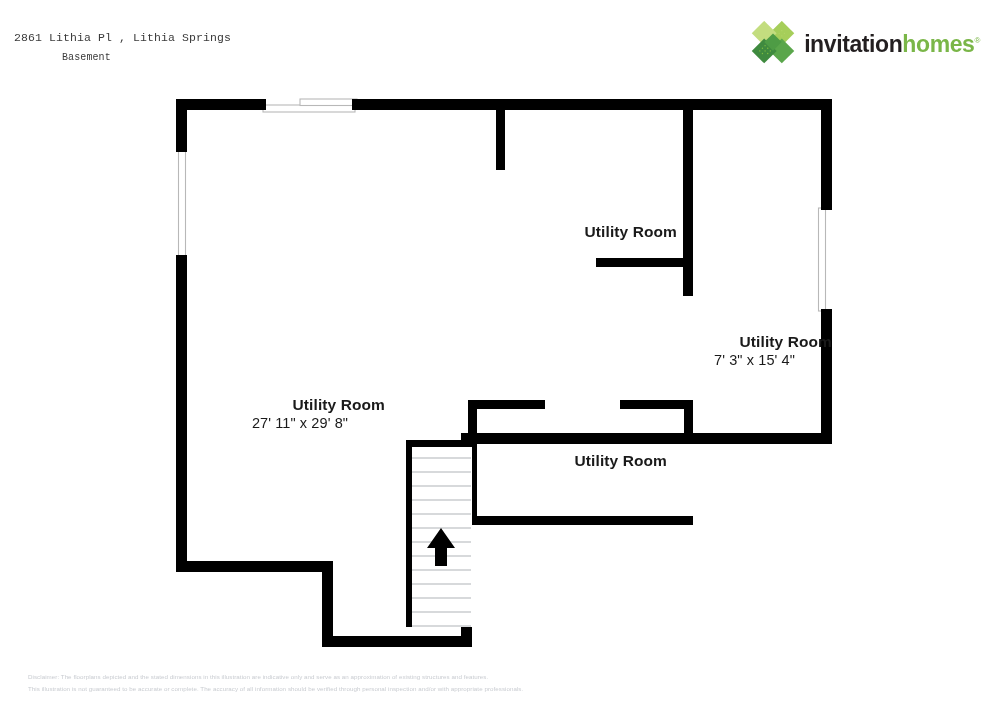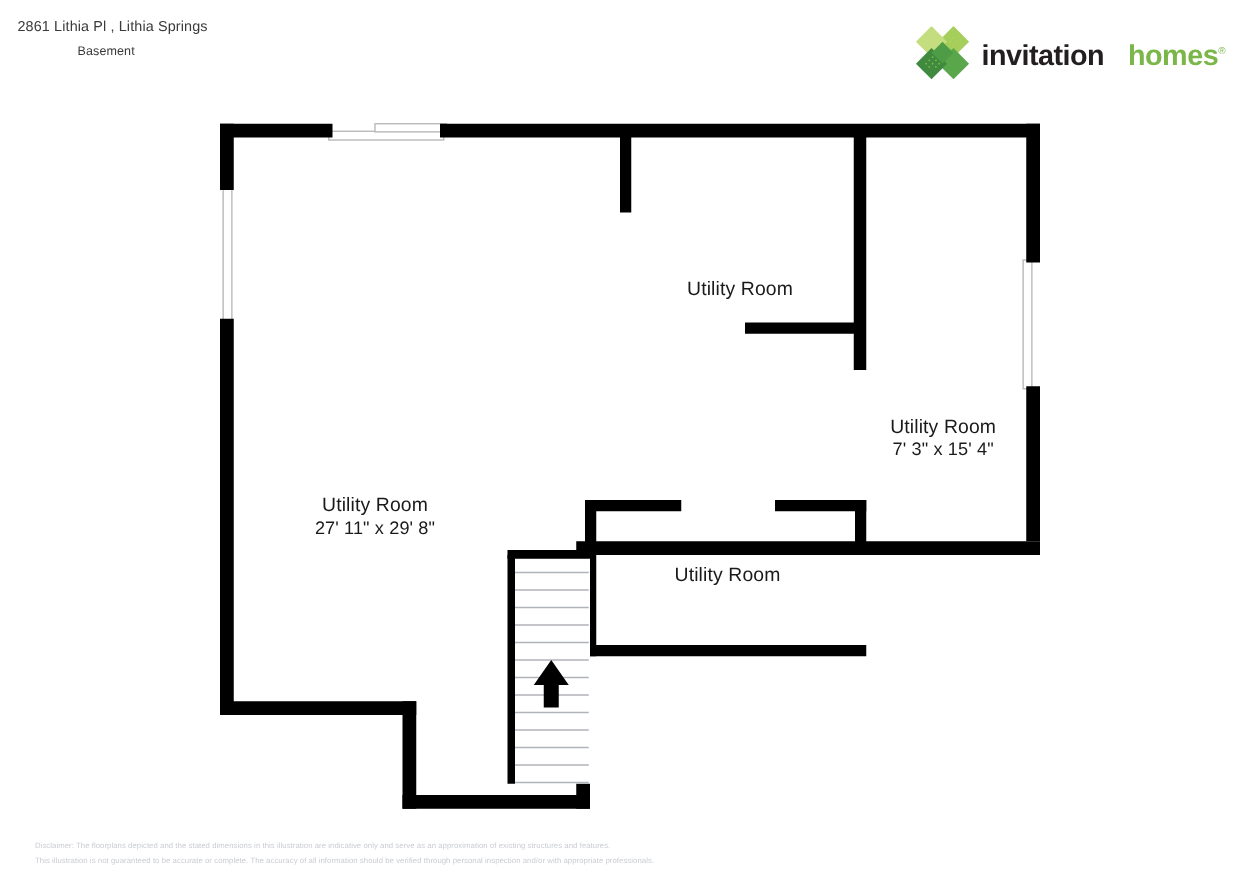--- a/index.html
+++ b/index.html
@@ -20,22 +20,23 @@
   
   #header-bar {
     position: absolute;
     left: 0; top: 0;
     width: 1000px;
     height: 90px;
   }
   #address-block {
     position: absolute;
     left: 14px;
-    top: 13px;
+    top: 29px;
     line-height: 18px;
+    font-family: Liberation Mono, monospace;
   }
   #address-line {
     font-size: 11.5px;
     color: #3a3a3a;
     letter-spacing: 0.1px;
     white-space: nowrap;
   }
   #floor-label {
     font-size: 10px;
     color: #3a3a3a;
@@ -63,21 +64,21 @@
   #logo-wordmark {
     font-size: 23px;
     font-weight: bold;
     letter-spacing: -0.4px;
     white-space: nowrap;
     line-height: 1;
     position: relative;
     top: 1px;
   }
   .wm-invitation { color: #231f20; text-align: center; }
-  .wm-homes { color: #7ab648; margin-left: 19px; }
+  .wm-homes { color: #7ab648; }
   .wm-tm {
     font-size: 8px;
     vertical-align: super;
     color: #7ab648;
     font-weight: normal;
   }
 
   
   #plan-canvas {
     position: absolute;
@@ -96,22 +97,23 @@
   .room-label {
     position: absolute;
     text-align: center;
     line-height: 1.16;
     color: #1a1a1a;
     white-space: nowrap;
     pointer-events: none;
   }
   .room-name {
     font-size: 15.5px;
-    font-weight: normal;
+    font-weight: bold;
     letter-spacing: 0.1px;
+    text-align: right;
   }
   .room-dims {
     font-size: 14.5px;
     font-weight: normal;
     letter-spacing: 0.1px;
     margin-top: 1px;
   }
 
   #label-utility-top    { left: 507px; top: 135px; width: 170px; }
   #label-utility-right  { left: 677px; top: 245px; width: 155px; }

